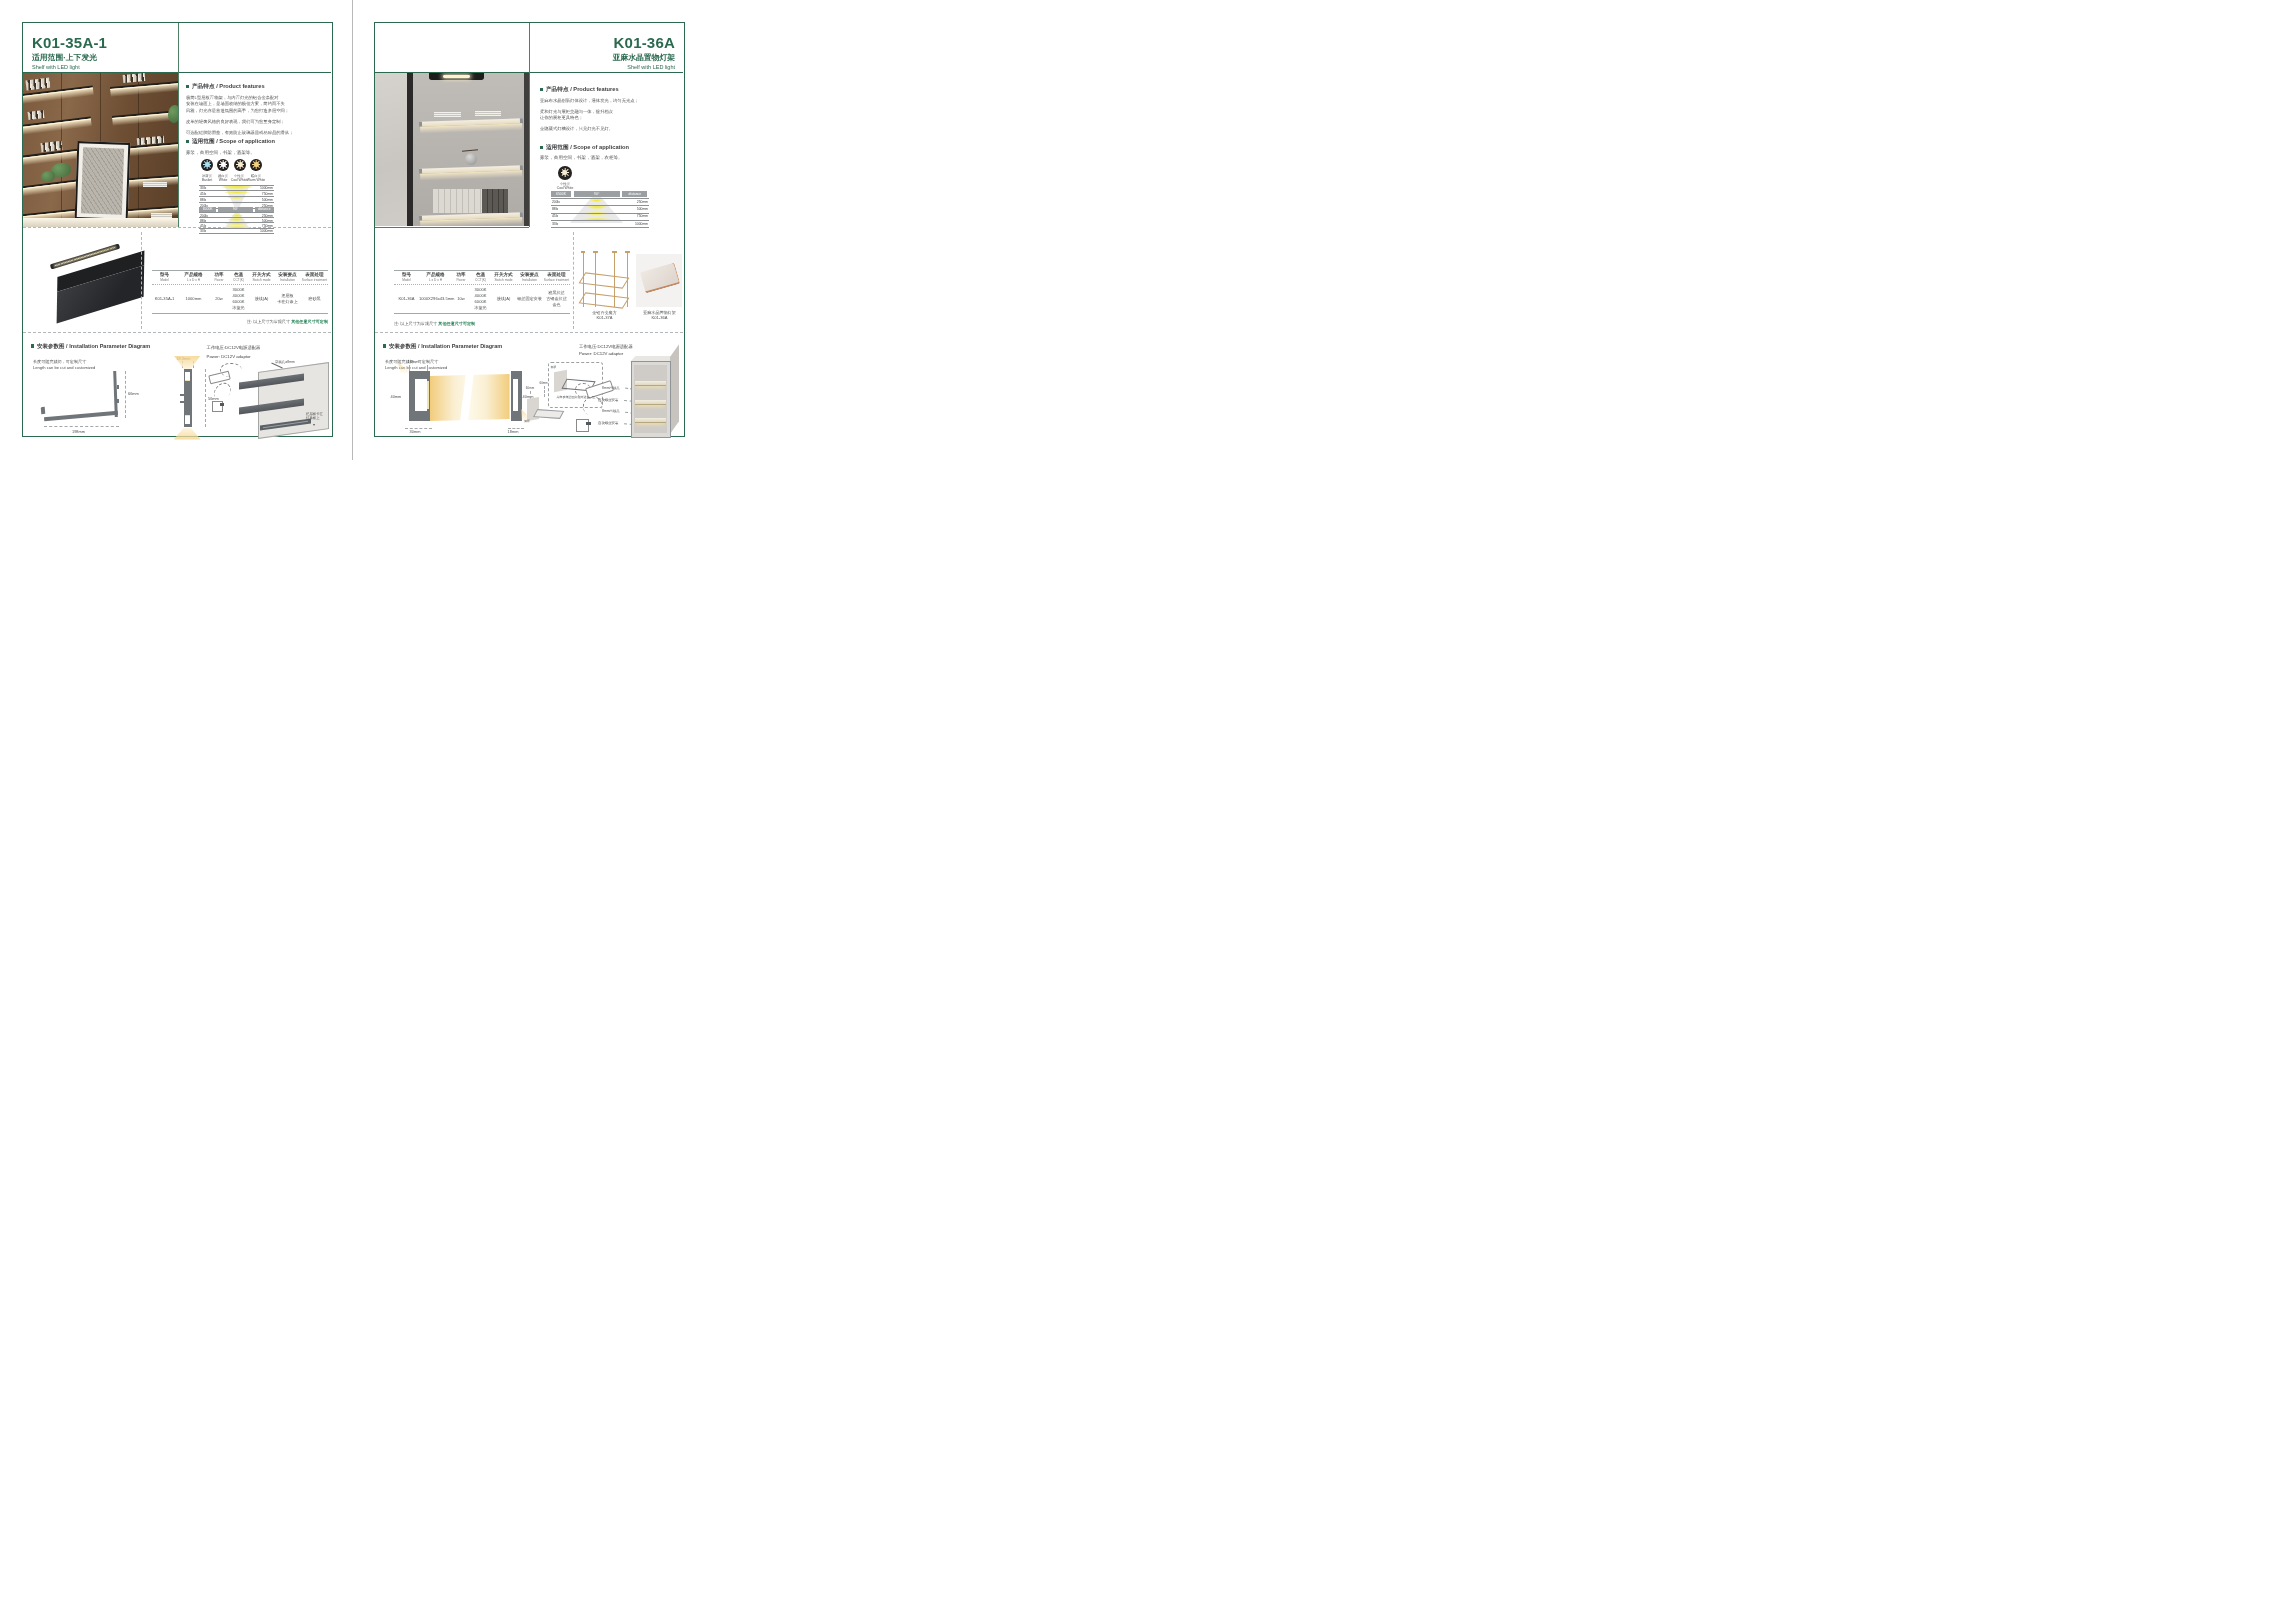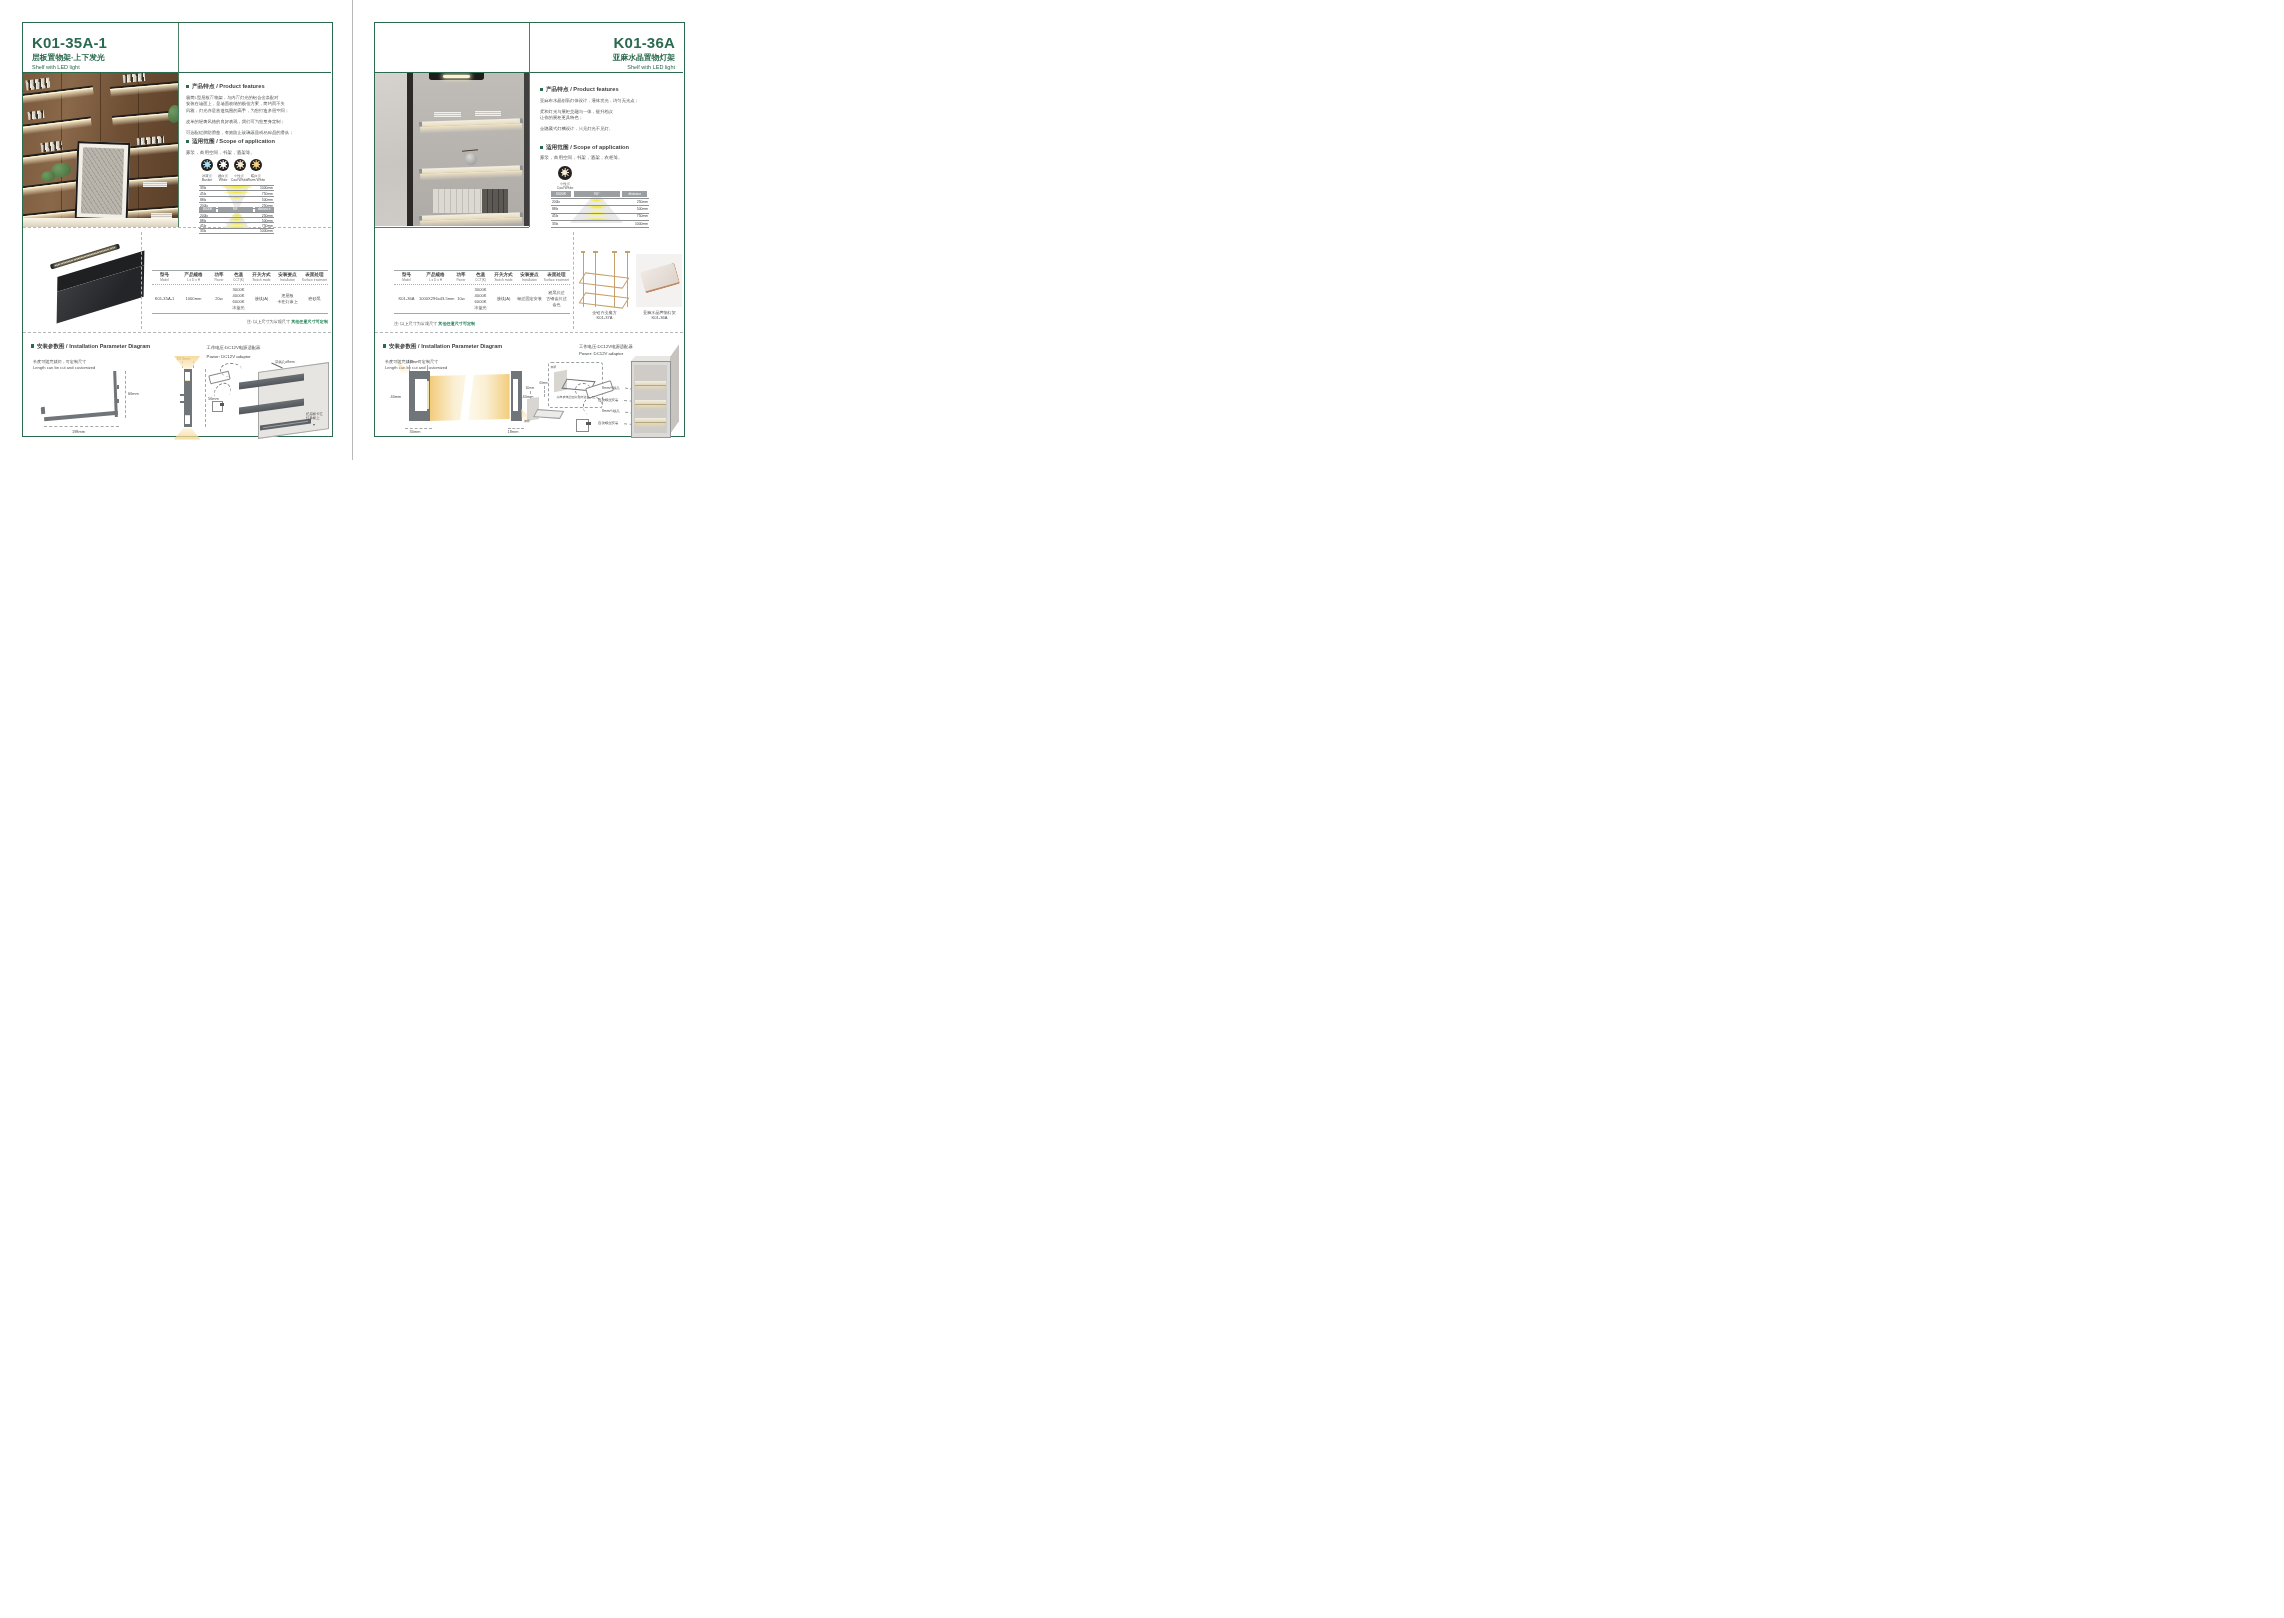--- a/index.html
+++ b/index.html
@@ -158,21 +158,21 @@
 <body>
 
 <div class="canvas">
 
   <div class="spine"></div>
 
   <div class="pagebox" id="pageL">
 
     <div class="abs" style="left:9px;top:11.4px;">
       <div class="hd-model">K01-35A-1</div>
-      <div class="hd-cn">层板置物架·上下发光</div>
+      <div class="hd-cn">适用范围·上下发光</div>
       <div class="hd-en">Shelf with LED light</div>
     </div>
     <div class="hd-rule"></div>
     <div class="vline" style="left:155px;height:204px;"></div>
 
     <div class="photoL">
       <div class="plank" style="left:38px;"></div>
         <div class="plank" style="left:77px;"></div>
         <div class="plank" style="left:115px;"></div>
       <div class="lshelf" style="left:-5.5px;top:17.4px;width:75px;transform:rotate(-7deg);">

